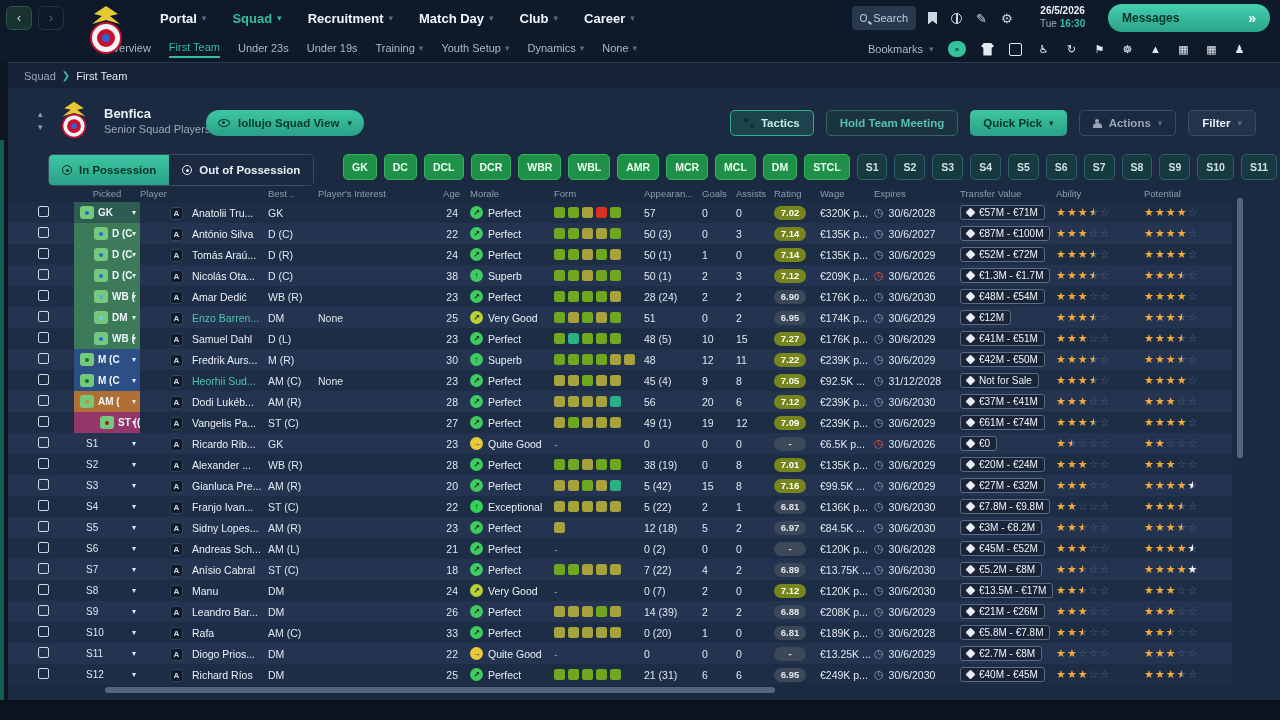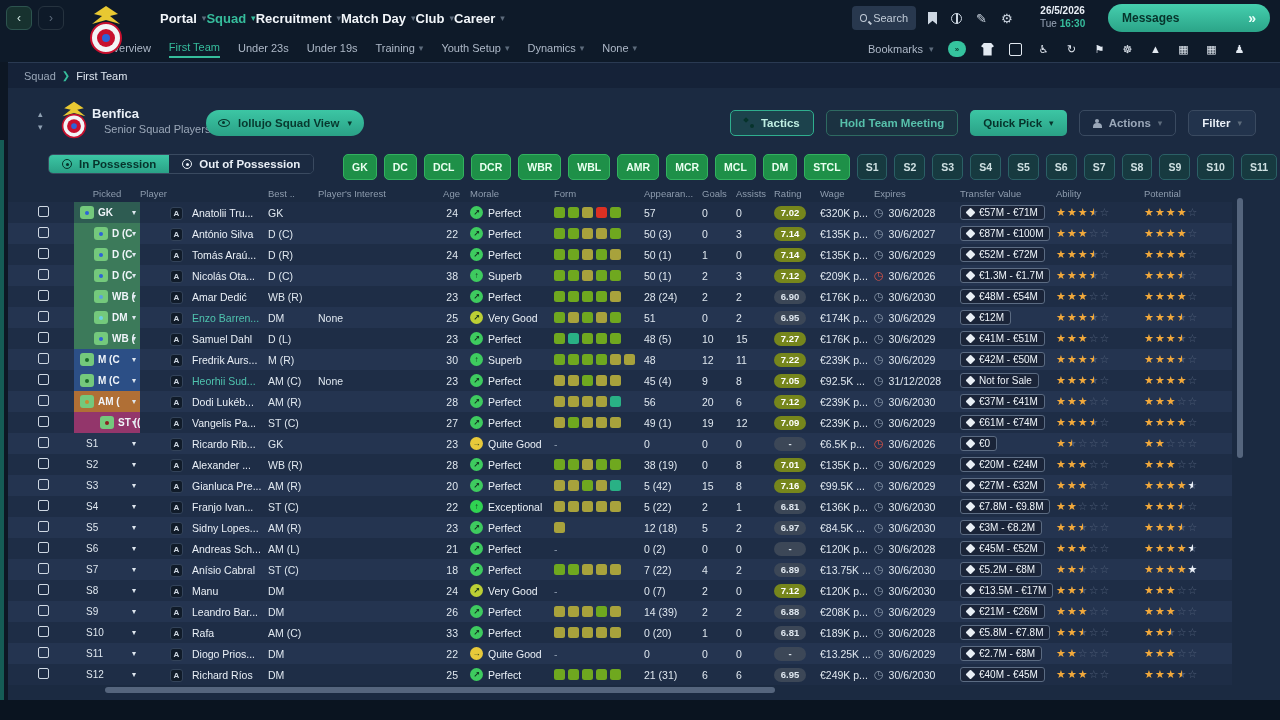--- a/index.html
+++ b/index.html
@@ -17,21 +17,21 @@
 
   
   .edge-white{position:absolute;left:0;top:0;width:8px;height:30px;background:#e9edf2;}
   .edge-red{position:absolute;left:0;top:30px;width:8px;height:32px;background:#c8102e;}
   .edge-teal{position:absolute;left:0;top:140px;width:4px;height:560px;background:#155c55;}
   .topbar{position:absolute;left:0;top:0;width:1280px;height:36px;background:var(--bar);display:flex;align-items:center;}
   .navbtn{width:26px;height:24px;border-radius:6px;border:1px solid #2d544f;background:#17322f;color:#cfe6e0;
     font-size:12px;display:flex;align-items:center;justify-content:center;margin-left:6px;}
   .navbtn.fwd{background:transparent;border-color:#26333f;color:#5d6b7c}
   .crest{position:absolute;left:88px;top:4px;width:36px;height:54px;z-index:5}
-  .mainnav{display:flex;align-items:center;margin-left:96px;font-weight:bold;font-size:13px;}
+  .mainnav{display:flex;align-items:center;gap:26px;margin-left:96px;font-weight:bold;font-size:13px;}
   .mainnav .item{display:flex;align-items:center;gap:5px;color:#f2f6fa;cursor:pointer;}
   .mainnav .item.active{color:var(--teal);}
   .chev{font-size:9px;color:#5d6b7c;}
   .mainnav .item.active .chev{color:var(--teal);}
   .searchbox{position:absolute;left:852px;top:6px;height:24px;width:64px;background:#28384e;border-radius:4px;
     display:flex;align-items:center;gap:6px;padding:0 8px;color:#c2ccd8;font-size:11px;}
   .mag{width:8px;height:8px;border:1.5px solid #c2ccd8;border-radius:50%;position:relative;}
   .mag::after{content:"";position:absolute;left:7px;top:7px;width:4px;height:1.5px;background:#c2ccd8;transform:rotate(45deg);}
   .topicons{position:absolute;left:928px;top:6px;display:flex;gap:14px;align-items:center;height:24px;}
   .ticon{color:#cdd7e2;font-size:13px;line-height:1;}
@@ -62,42 +62,42 @@
   .crumbbar{position:absolute;left:8px;top:62px;width:1272px;height:26px;background:#152238;border-top:1px solid #2a3a52;
     display:flex;align-items:center;padding-left:16px;font-size:11px;color:#9aa7b8;gap:6px;}
   .crumbbar .sep{color:var(--teal);font-size:10px}
   .crumbbar .cur{color:#dfe7f0;}
 
   
   .panel{position:absolute;left:8px;top:88px;width:1272px;height:612px;background:var(--panel);}
   .sq-head{position:absolute;left:0;top:8px;width:100%;height:52px;}
   .updown{position:absolute;left:30px;top:12px;color:#8fa0b2;font-size:9px;line-height:1.4;text-align:center}
   .clubcrest{position:absolute;left:50px;top:4px;width:32px;height:44px;}
-  .clubname{position:absolute;left:84px;top:10px;font-size:13px;font-weight:bold;}
+  .clubname{position:absolute;left:96px;top:10px;font-size:13px;font-weight:bold;}
   .clubsub{position:absolute;left:96px;top:27px;font-size:11px;color:#9aa7b8;}
   .viewpill{position:absolute;left:198px;top:14px;height:26px;border-radius:13px;background:linear-gradient(180deg,#3cc6a4,#2aa186);
     display:flex;align-items:center;gap:8px;padding:0 12px;color:#07382e;font-size:11.5px;font-weight:bold;}
   .eye{width:12px;height:8px;border:1.5px solid #07382e;border-radius:50%;position:relative}
   .eye::after{content:"";position:absolute;left:3px;top:1.2px;width:3px;height:3px;border-radius:50%;background:#07382e}
   .hd-buttons{position:absolute;right:24px;top:14px;display:flex;gap:12px;align-items:center;}
   .btn{height:26px;border-radius:5px;display:flex;align-items:center;gap:7px;padding:0 13px;font-size:11.5px;font-weight:bold;cursor:pointer;}
   .btn.teal{background:linear-gradient(180deg,#3cc6a4,#2aa186);color:#06332b;}
   .btn.outline{border:1px solid #2e6a61;color:#57c0ab;background:rgba(27,74,68,.25);}
   .btn.ghost{border:1px solid #3a4a60;color:#9aa7b8;background:transparent;}
   .btn.dark{border:1px solid #3a4a60;background:#22334c;color:#e9eff6;}
   .tac-ic{display:inline-block;width:10px;height:10px;position:relative}
   .tac-ic::before{content:"";position:absolute;left:0;top:0;width:4px;height:4px;background:#06332b;transform:rotate(45deg)}
   .tac-ic::after{content:"";position:absolute;right:0;bottom:0;width:4px;height:4px;background:#06332b;border-radius:50%}
   .person-ic{display:inline-block;width:9px;height:9px;position:relative}
   .person-ic::before{content:"";position:absolute;left:2.5px;top:0;width:4px;height:4px;border-radius:50%;background:#9aa7b8}
   .person-ic::after{content:"";position:absolute;left:0;top:4.5px;width:9px;height:4.5px;border-radius:4px 4px 0 0;background:#9aa7b8}
 
   
   .filterrow{position:absolute;left:0;top:66px;width:100%;height:30px;}
-  .toggle{position:absolute;left:40px;top:0;display:flex;height:20px;border:1px solid #3a4a60;border-radius:5px;overflow:hidden;font-size:11.5px;font-weight:bold;}
+  .toggle{position:absolute;left:40px;top:0;display:flex;height:32px;border:1px solid #3a4a60;border-radius:5px;overflow:hidden;font-size:11.5px;font-weight:bold;}
   .toggle .opt{display:flex;align-items:center;gap:7px;padding:0 13px;color:#e9eff6;background:#1b2a41;}
   .toggle .opt.sel{background:linear-gradient(180deg,#3cc6a4,#2aa186);color:#06332b;}
   .ball{width:10px;height:10px;border-radius:50%;border:1.5px solid currentColor;position:relative}
   .ball::after{content:"";position:absolute;left:2.5px;top:2.5px;width:3px;height:3px;background:currentColor;border-radius:50%}
   .posbtns{position:absolute;left:335px;top:0;display:flex;gap:7px;}
   .pbtn{height:26px;min-width:30px;padding:0 8px;border-radius:5px;font-size:10.5px;font-weight:bold;
     display:flex;align-items:center;justify-content:center;}
   .pbtn.green{background:#1e9048;border:1px solid #33b260;color:#eafff0;}
   .pbtn.darkt{background:#173a40;border:1px solid #2b6066;color:#cfe0e2;}
 

